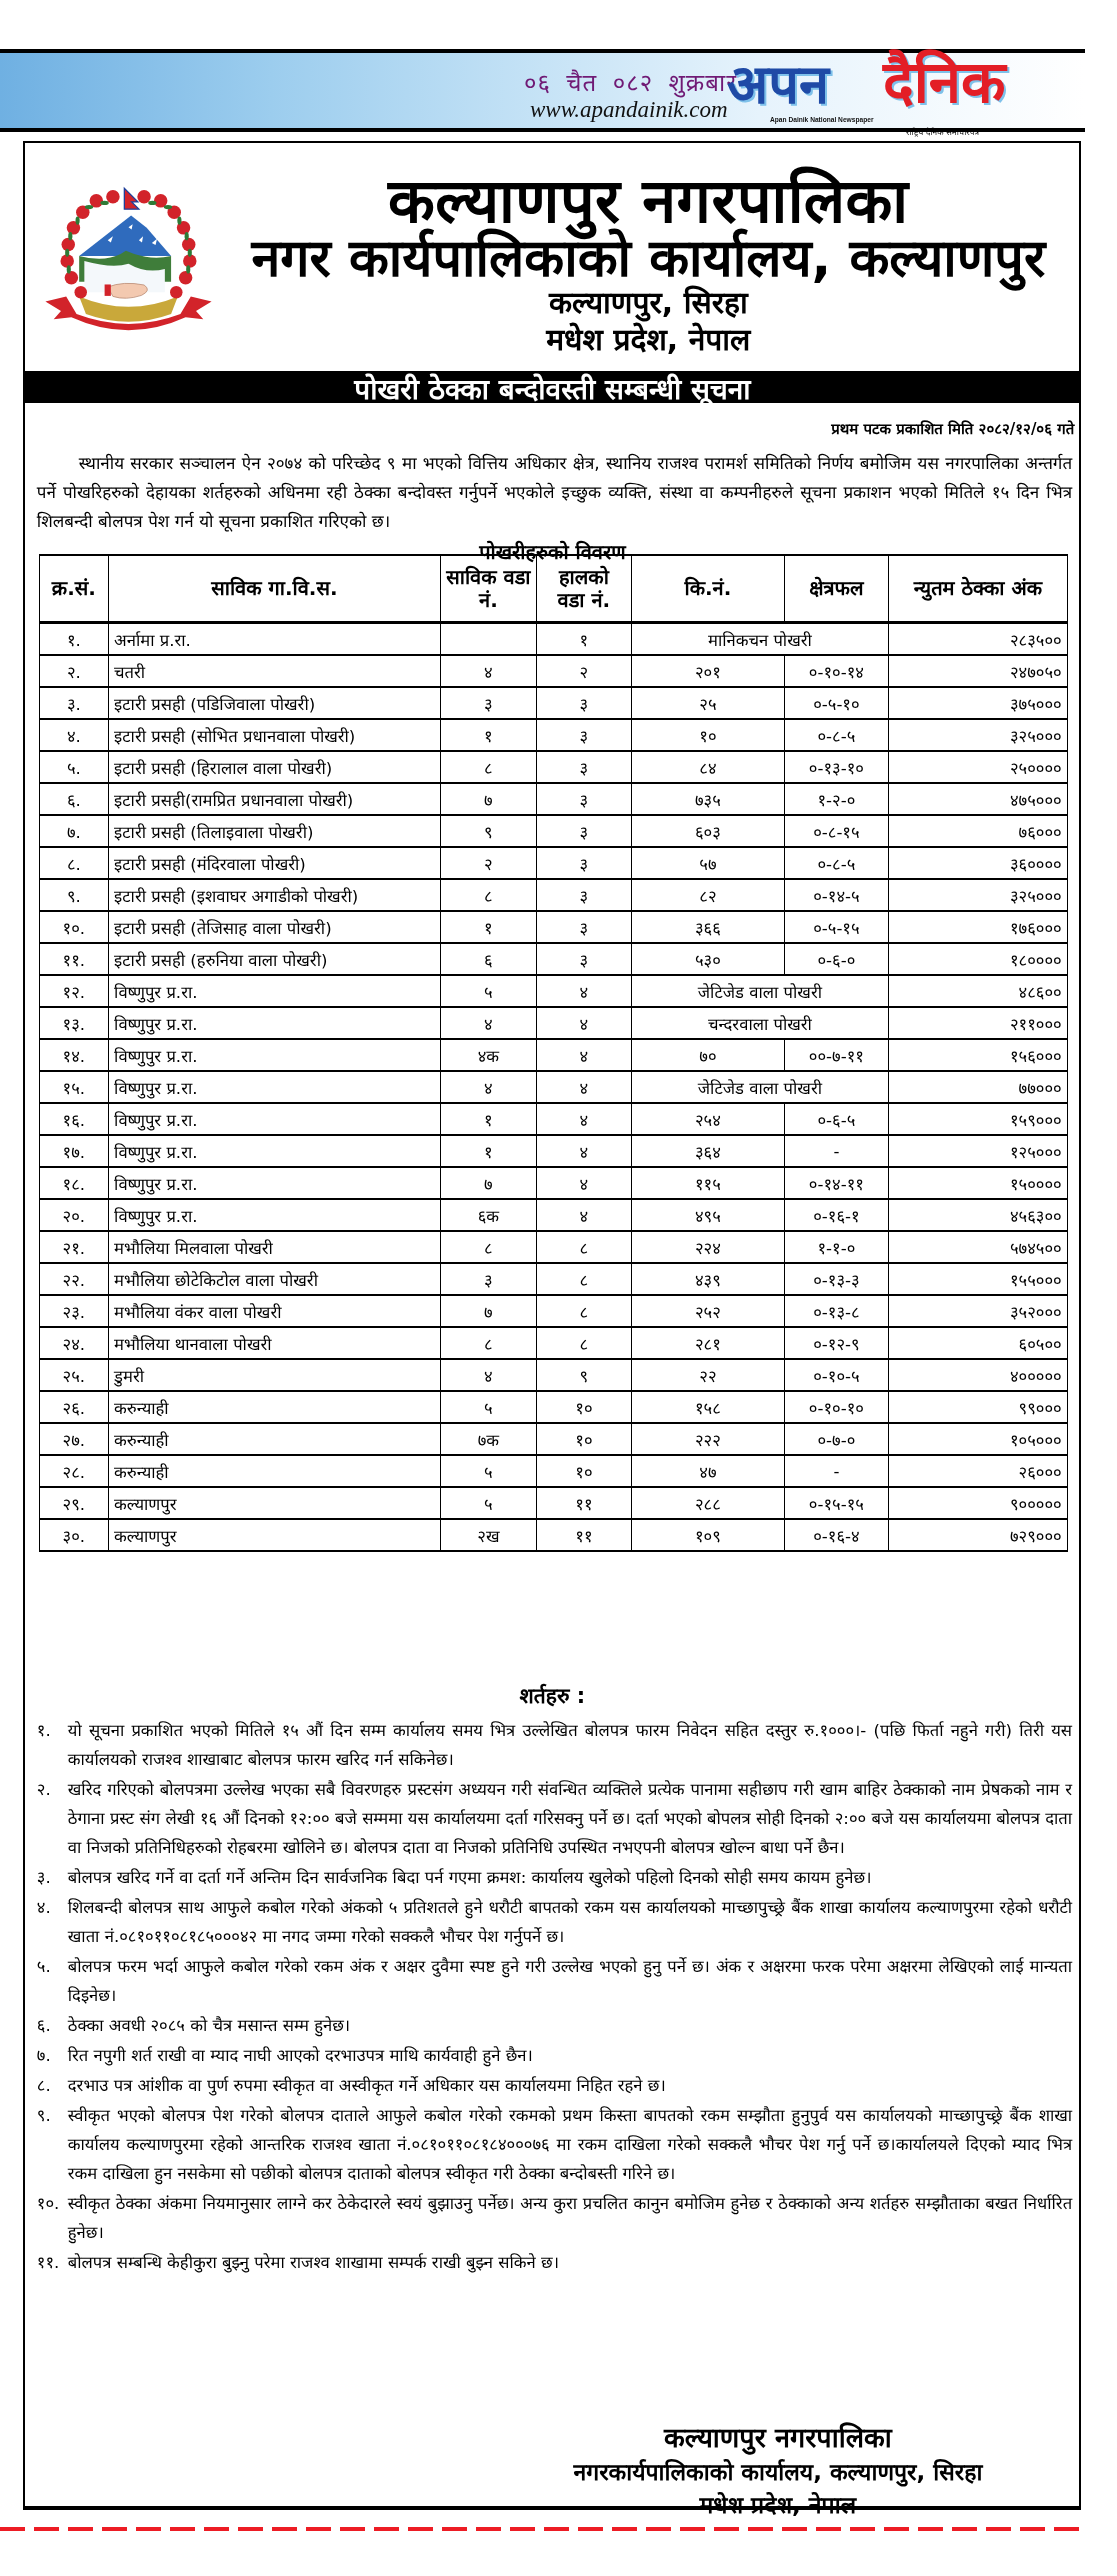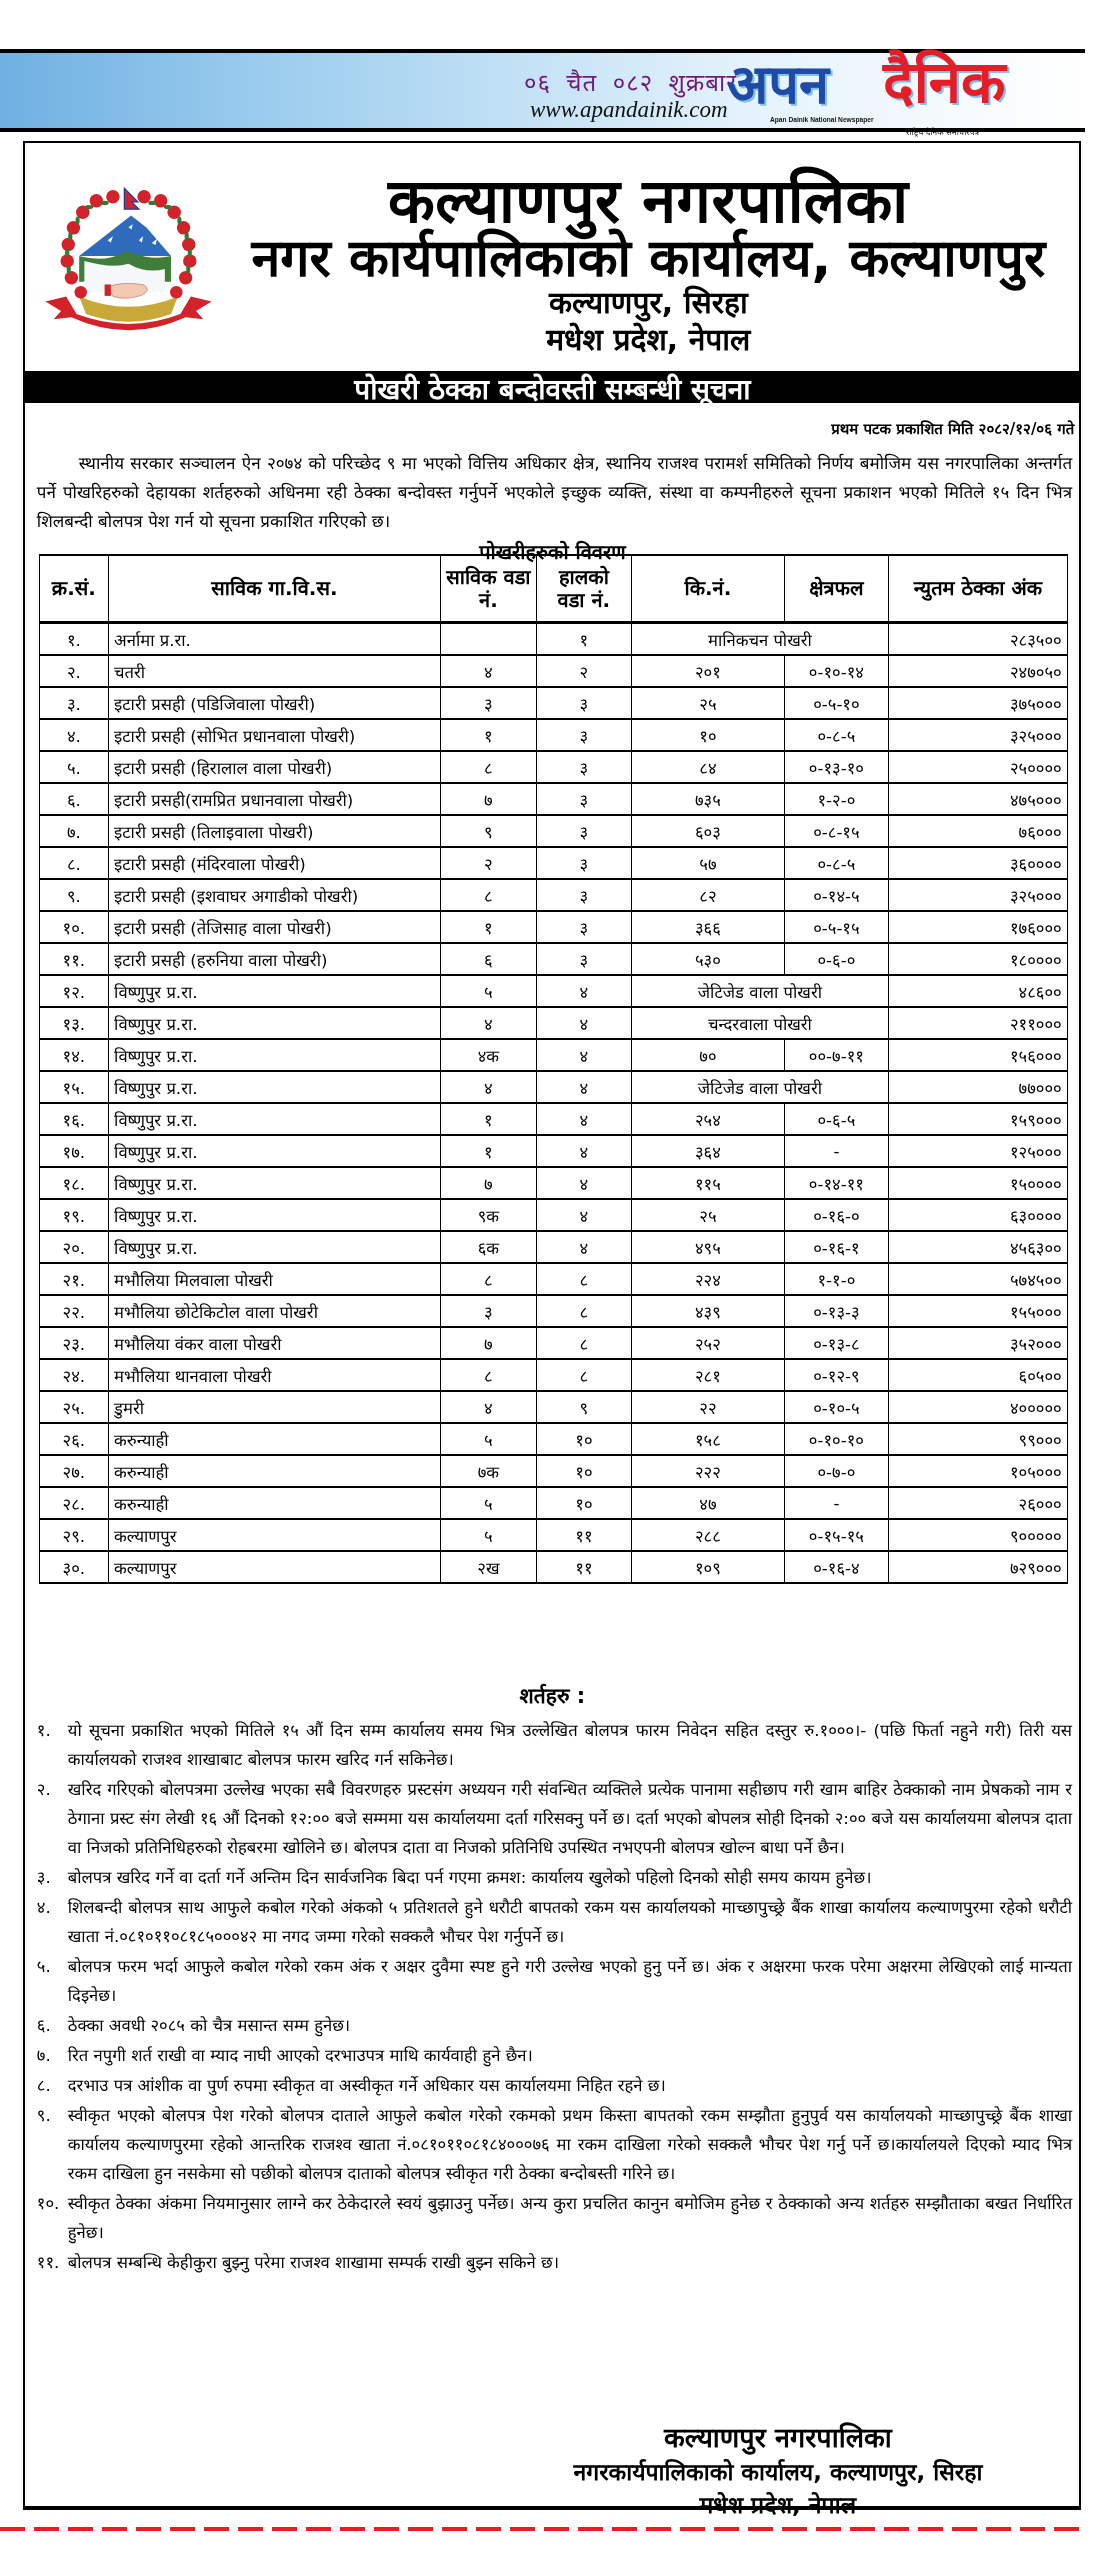--- a/index.html
+++ b/index.html
@@ -330,29 +330,20 @@
         <tr>
           <td class="c-sn">१८.</td>
           <td class="c-vdc">विष्णुपुर प्र.रा.</td>
           <td class="c-ow">७</td>
           <td class="c-cw">४</td>
           <td class="c-kn">११५</td>
           <td class="c-ar">०-१४-११</td>
           <td class="c-amt">१५००००</td>
         </tr>
         <tr>
-          <td class="c-sn">१९.</td>
-          <td class="c-vdc">विष्णुपुर प्र.रा.</td>
-          <td class="c-ow">९क</td>
-          <td class="c-cw">४</td>
-          <td class="c-kn">२५</td>
-          <td class="c-ar">०-१६-०</td>
-          <td class="c-amt">६३००००</td>
-        </tr>
-        <tr>
           <td class="c-sn">२०.</td>
           <td class="c-vdc">विष्णुपुर प्र.रा.</td>
           <td class="c-ow">६क</td>
           <td class="c-cw">४</td>
           <td class="c-kn">४९५</td>
           <td class="c-ar">०-१६-१</td>
           <td class="c-amt">४५६३००</td>
         </tr>
         <tr>
           <td class="c-sn">२१.</td>

